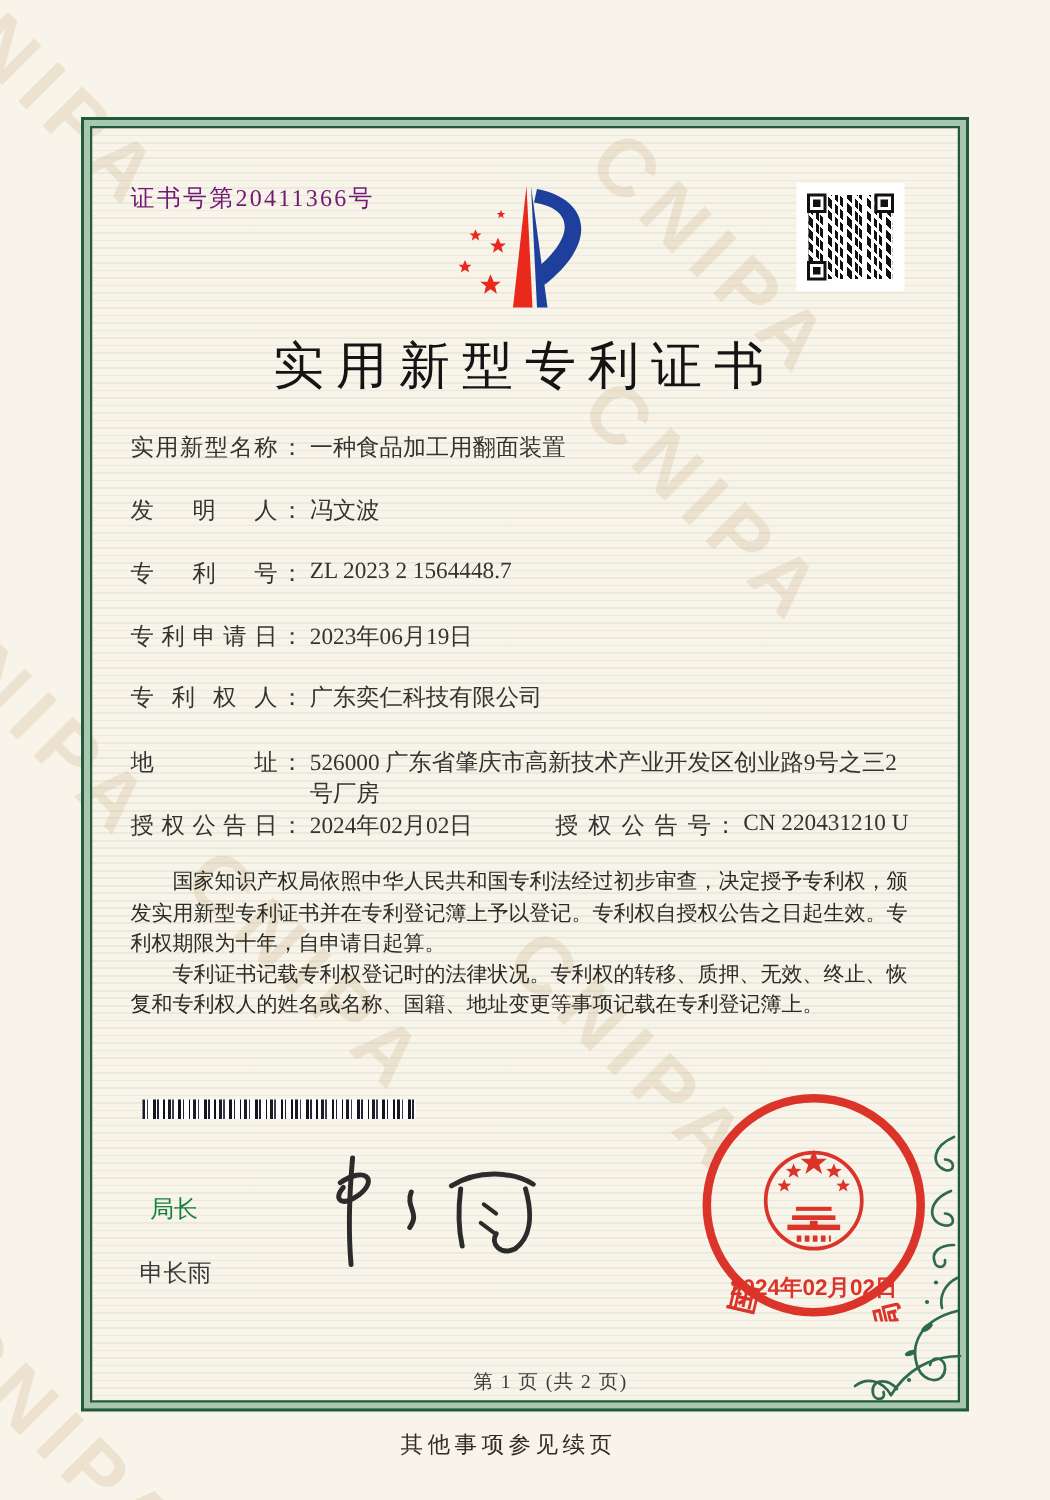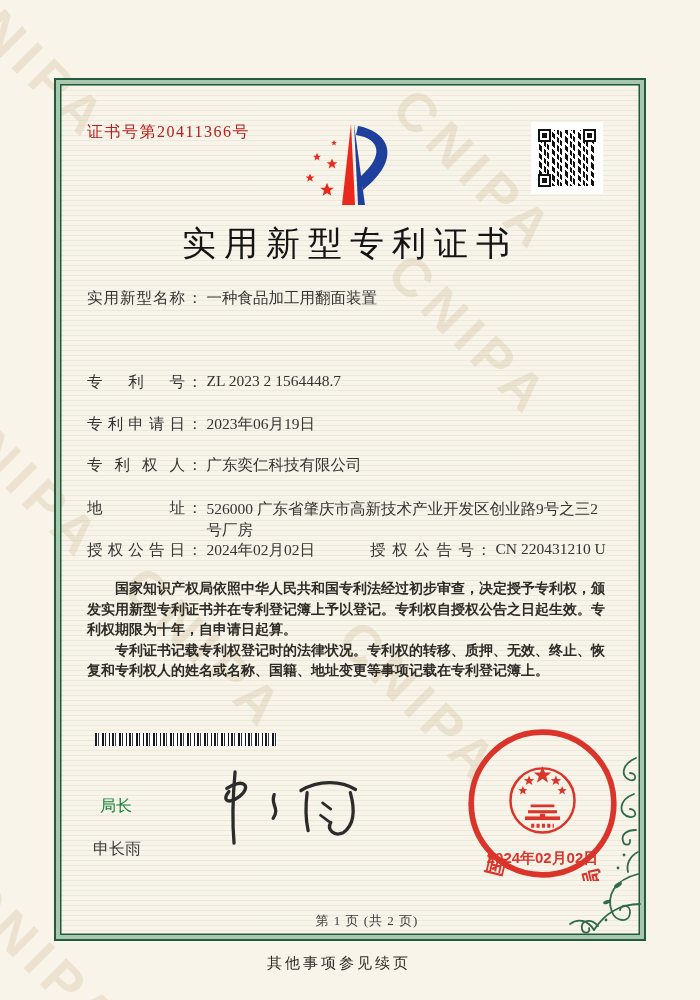--- a/index.html
+++ b/index.html
@@ -11,34 +11,34 @@
       font-size:54px;letter-spacing:8px;color:rgba(204,184,148,0.30);white-space:nowrap;
       transform:translate(-50%,-50%) rotate(45deg);}
 
   
   .frame{position:absolute;left:54px;top:78px;width:592px;height:863px;box-sizing:border-box;
          border:2px solid #1f5b3c;
          box-shadow:inset 0 0 0 4px #a9c6af, inset 0 0 0 5.5px #1f5b3c;
          background-image:repeating-linear-gradient(180deg, rgba(150,185,155,0.16) 0 1px, transparent 1px 5px);}
 
   .abs{position:absolute;}
-  .cert-no{left:87px;top:122px;font-size:16px;letter-spacing:1.5px;color:#b91c1c;}
+  .cert-no{left:87px;top:122px;font-size:16px;letter-spacing:1.5px;color:#701a75;}
 
   .title{left:0;top:221px;width:700px;text-align:center;font-size:34px;font-weight:400;
          letter-spacing:8px;color:#141414;}
 
   .field-row{left:87px;width:540px;font-size:15.5px;color:#353331;}
   .f-label{display:inline-block;width:98px;text-align:justify;text-align-last:justify;vertical-align:top;}
   .f-colon{display:inline-block;vertical-align:top;margin:0 4px 0 2px;}
   .f-value{display:inline-block;vertical-align:top;}
   .f-value.addr{width:398px;line-height:21px;}
   .grant-no-group{position:absolute;left:283px;top:0;white-space:nowrap;}
   .grant-no-group .f-label{width:104px;}
 
-  .body-text{left:87px;top:579px;width:530px;font-size:14px;line-height:20.6px;color:#2e2a25;font-weight:bold;}
+  .body-text{left:87px;top:579px;width:530px;font-size:14px;line-height:20.6px;color:#2e2a25;}
   .body-text p{margin:0;text-indent:2em;}
 
   .barcode{left:95px;top:733px;width:182px;height:13px;
     background:repeating-linear-gradient(90deg,#1b1b24 0 2px,#fff 2px 3px,#3c3c55 3px 4px,#fff 4px 7px,
       #14141c 7px 9px,#fff 9px 10px,#23233a 10px 11px,#fff 11px 14px,#101018 14px 15px,#fff 15px 17px);}
 
   .sig-title{left:100px;top:796px;font-family:"Liberation Sans","DejaVu Sans",sans-serif;
              font-size:16px;color:#15803d;}
   .sig-name{left:93px;top:826px;font-family:"Liberation Sans","DejaVu Sans",sans-serif;
             font-size:16px;color:#3a3a3a;margin-top:13px;}
@@ -98,20 +98,23 @@
       <div class="finder tl"></div>
       <div class="finder tr"></div>
       <div class="finder bl"></div>
     </div>
   </div>
 
   <div class="abs title">实用新型专利证书</div>
 
   <div class="abs field-row" style="top:288px">
     <span class="f-label">实用新型名称</span><span class="f-colon">：</span><span class="f-value">一种食品加工用翻面装置</span>
+  </div>
+  <div class="abs field-row" style="top:330px">
+    <span class="f-label">发明人</span><span class="f-colon">：</span><span class="f-value">冯文波</span>
   </div>
   <div class="abs field-row" style="top:372px">
     <span class="f-label">专利号</span><span class="f-colon">：</span><span class="f-value">ZL 2023 2 1564448.7</span>
   </div>
   <div class="abs field-row" style="top:414px">
     <span class="f-label">专利申请日</span><span class="f-colon">：</span><span class="f-value">2023年06月19日</span>
   </div>
   <div class="abs field-row" style="top:455px">
     <span class="f-label">专利权人</span><span class="f-colon">：</span><span class="f-value">广东奕仁科技有限公司</span>
   </div>

